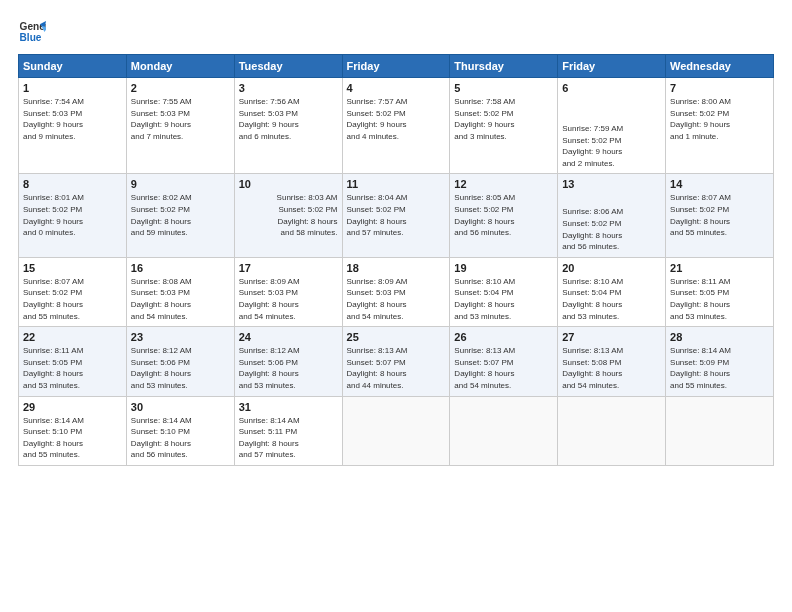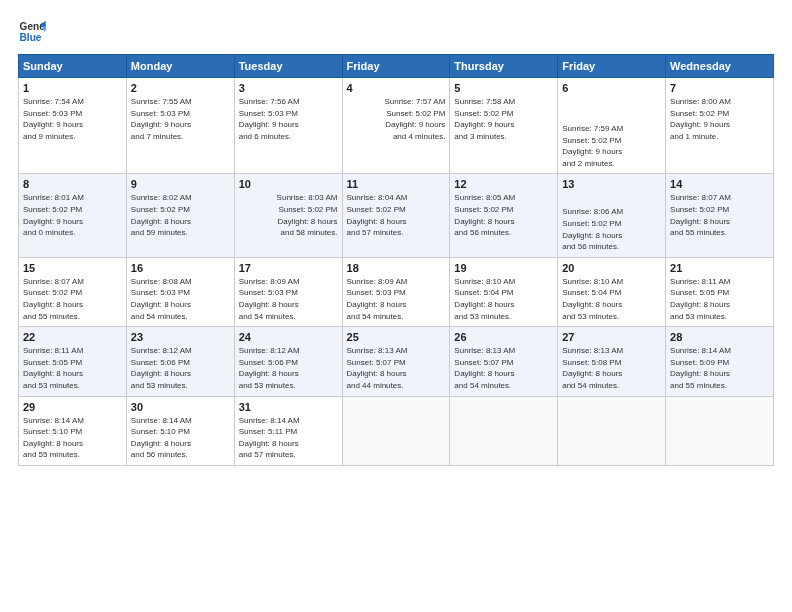--- a/index.html
+++ b/index.html
@@ -144,21 +144,21 @@
           </td>
           <td>
             <span class="day-num">3</span>
             <div class="day-info" style="white-space: pre-line;">Sunrise: 7:56 AM
 Sunset: 5:03 PM
 Daylight: 9 hours
 and 6 minutes.</div>
           </td>
           <td>
             <span class="day-num">4</span>
-            <div class="day-info" style="white-space: pre-line; text-align: right;">Sunrise: 7:57 AM
+            <div class="day-info" style="white-space: pre-line;">Sunrise: 7:57 AM
 Sunset: 5:02 PM
 Daylight: 9 hours
 and 4 minutes.</div>
           </td>
           <td>
             <span class="day-num">5</span>
             <div class="day-info" style="white-space: pre-line;">Sunrise: 7:58 AM
 Sunset: 5:02 PM
 Daylight: 9 hours
 and 3 minutes.</div>

